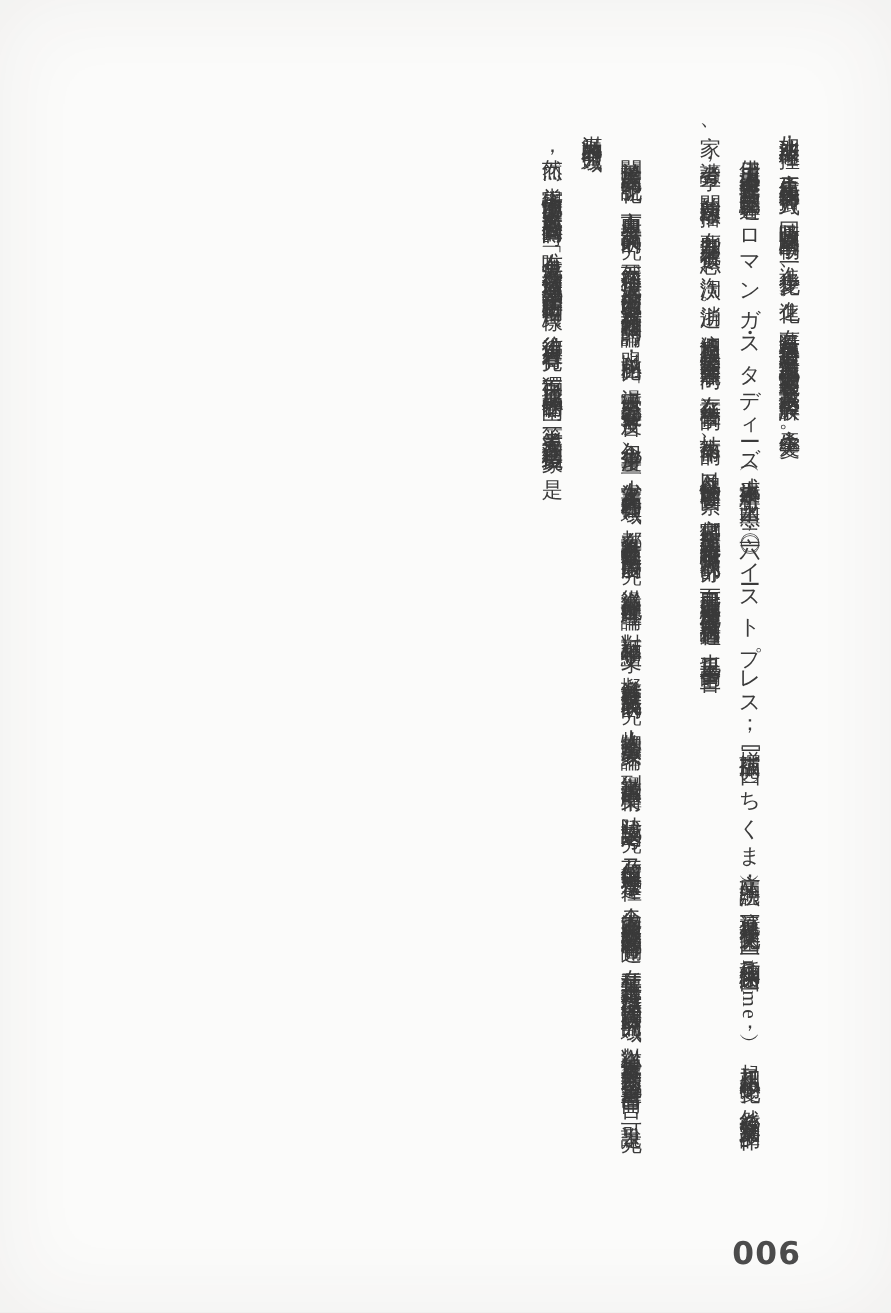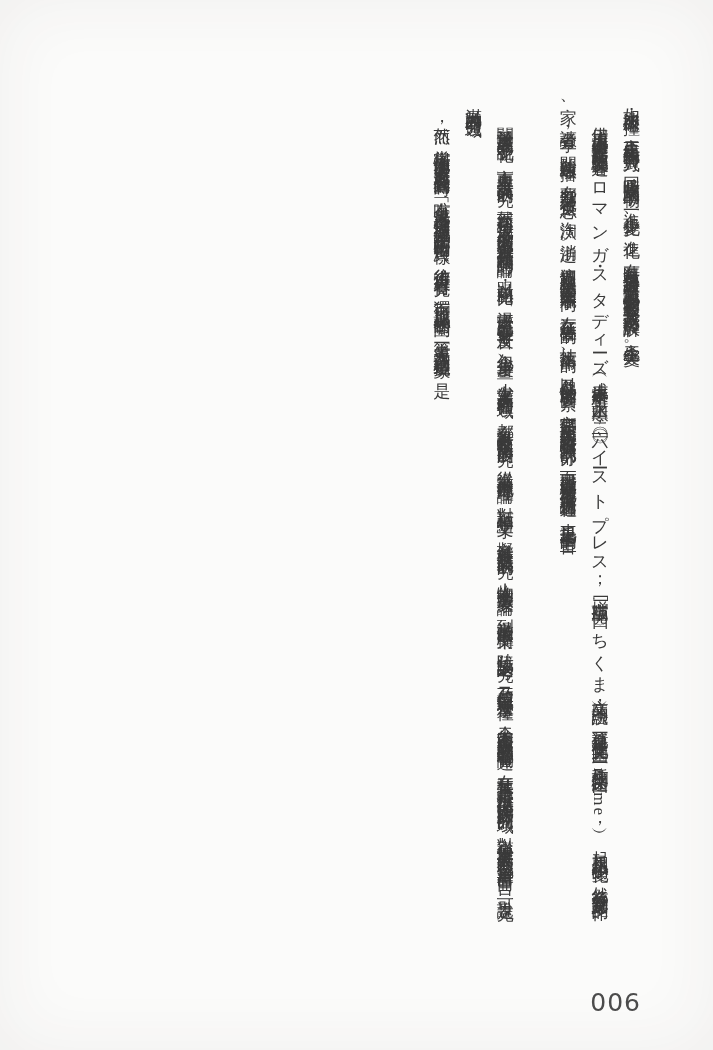--- a/index.html
+++ b/index.html
@@ -45,21 +45,21 @@
     text-indent: 19px;        
   }
   .para.gap-before {
     margin-block-start: 31.6px; 
   }
   .page-number {
     position: absolute;
     top: 988px;
     right: 72px;
     font-family: "DejaVu Sans", "Liberation Sans", sans-serif;
-    font-weight: normal;
+    font-weight: bold;
     font-size: 25px;
     letter-spacing: 1px;
     color: var(--color-page-number, #4c4c4c);
   }
 </style>
 </head>
 <body>
 
 <div class="page">
 

